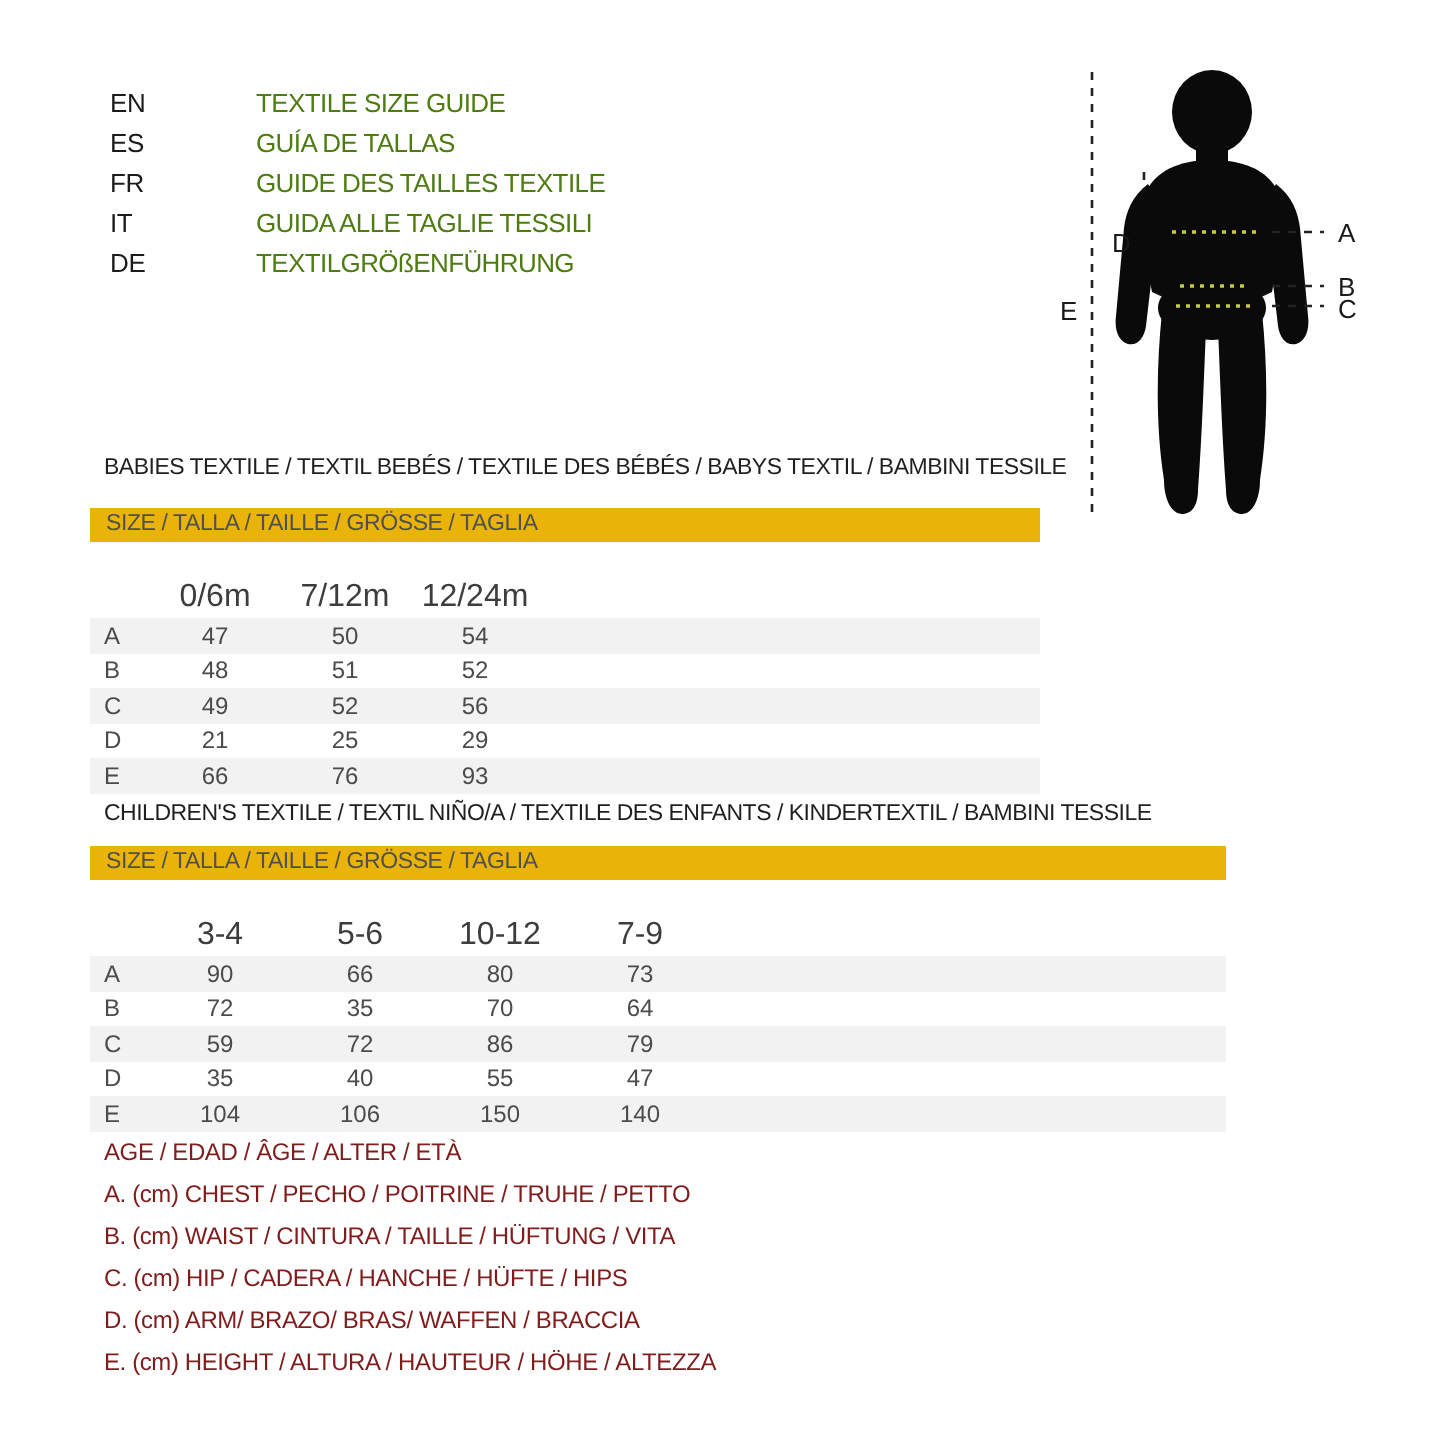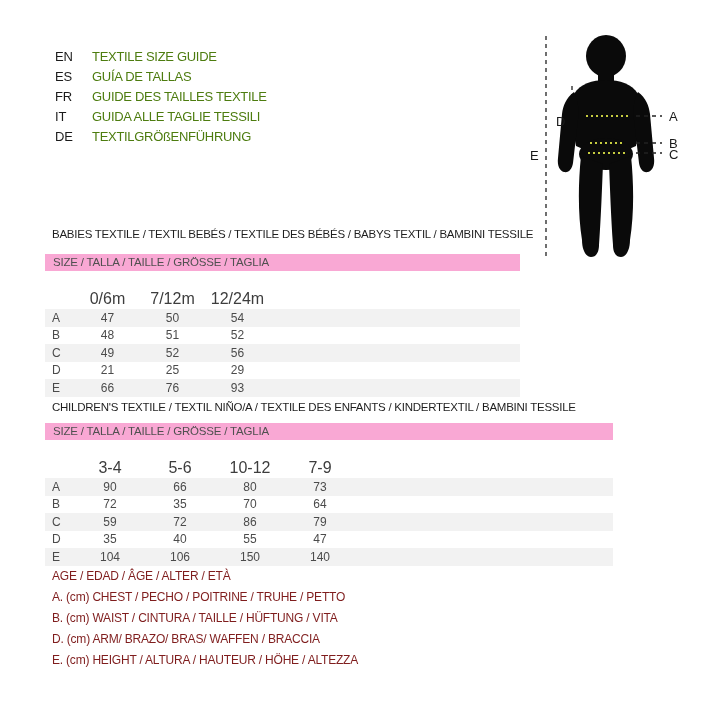--- a/index.html
+++ b/index.html
@@ -3,39 +3,39 @@
 <meta charset="utf-8">
 <style>
   html,body{margin:0;padding:0;}
   body{
     width:720px;height:720px;background:#ffffff;position:relative;
     font-family:"Liberation Sans","DejaVu Sans",sans-serif;
     color:#1f1f1f;overflow:hidden;
   }
   
   .lang-list{position:absolute;left:55px;top:44px;}
-  .lang-row{display:flex;height:20px;align-items:flex-end;}
+  .lang-row{display:flex;height:20px;align-items:flex-start;gap:36px;}
   .lang-code{width:37px;font-size:13px;letter-spacing:-0.2px;color:#1b1b1b;}
   .lang-label{font-size:13px;letter-spacing:-0.3px;color:#4d7c0f;white-space:pre;}
   
   .figure{position:absolute;left:520px;top:20px;width:190px;height:245px;}
   .figure svg{display:block;width:100%;height:100%;}
   
   .section-heading{
     position:absolute;left:52px;font-size:11.5px;letter-spacing:-0.25px;
     color:#1f1f1f;white-space:nowrap;
   }
   .heading-babies{top:228px;}
   .heading-children{top:401px;}
   
   .size-table{position:absolute;left:45px;}
   .table-babies{top:254px;width:475px;}
   .table-children{top:423px;width:568px;}
   .size-bar{
-    height:17px;line-height:17px;background:#f9a8d4;color:#505050;
+    height:17px;line-height:17px;background:#eab308;color:#505050;
     font-size:11.5px;letter-spacing:-0.2px;padding-left:8px;white-space:nowrap;
   }
   .trow{display:grid;align-items:center;}
   .table-babies .trow{grid-template-columns:30px 65px 65px 65px;}
   .table-children .trow{grid-template-columns:30px 70px 70px 70px 70px;}
   .head-row{height:21px;font-size:16px;color:#3d3d3d;margin-top:17px;}
   .data-row{height:17.5px;font-size:12px;color:#4b4b4b;}
   .data-row.alt{background:#f2f2f2;}
   .cell{text-align:center;}
   .label-cell{text-align:left;padding-left:7px;color:#4b4b4b;}
@@ -191,15 +191,16 @@
     <span class="cell">106</span>
     <span class="cell">150</span>
     <span class="cell">140</span>
   </div>
 </div>
 
 <div class="legend">
   <div class="legend-line">AGE / EDAD / ÂGE / ALTER / ETÀ</div>
   <div class="legend-line">A. (cm) CHEST / PECHO / POITRINE / TRUHE / PETTO</div>
   <div class="legend-line">B. (cm) WAIST / CINTURA / TAILLE / HÜFTUNG / VITA</div>
+  <div class="legend-line">C. (cm) HIP / CADERA / HANCHE / HÜFTE / HIPS</div>
   <div class="legend-line">D. (cm) ARM/ BRAZO/ BRAS/ WAFFEN / BRACCIA</div>
   <div class="legend-line">E. (cm) HEIGHT / ALTURA / HAUTEUR / HÖHE / ALTEZZA</div>
 </div>
 
 </body></html>

